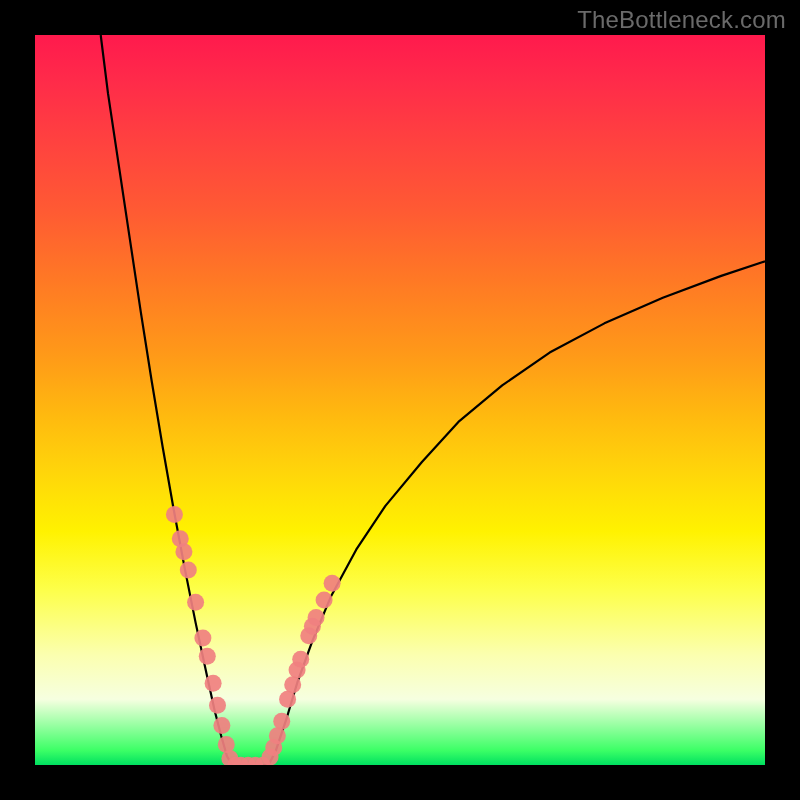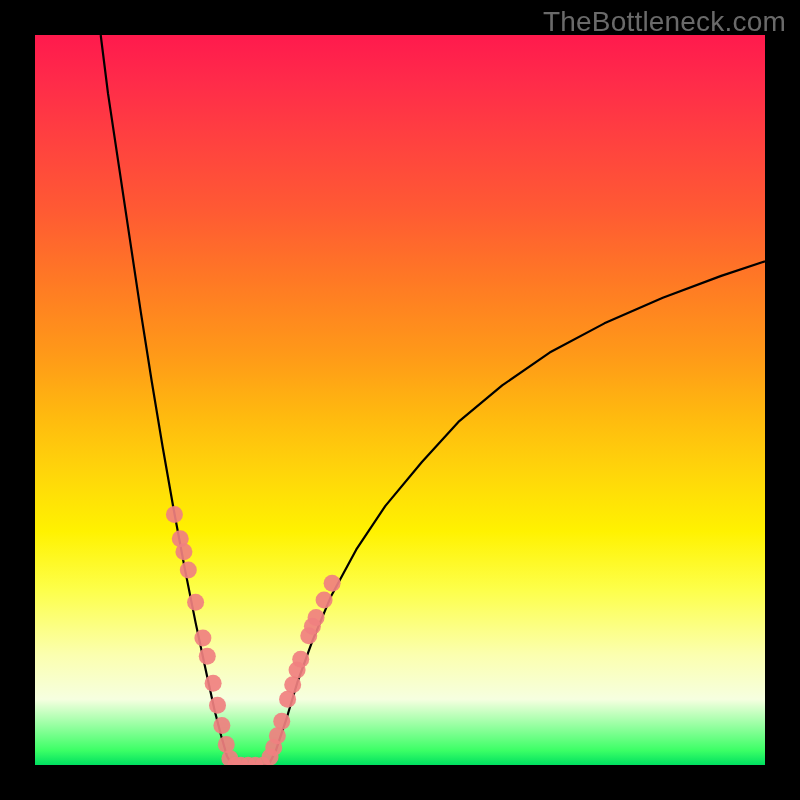--- a/index.html
+++ b/index.html
@@ -47,21 +47,21 @@
   svg.curve {
     position: absolute;
     top: 0;
     left: 0;
   }
   .watermark {
     position: absolute;
     top: 6px;
     right: 14px;
     color: #6a6a6a;
-    font-size: 28px;
+    font-size: 24px;
     letter-spacing: 0.2px;
     font-weight: 400;
   }
 </style>
 </head>
 <body>
 
 <div class="frame">
   <div class="plot-area">
     <svg class="curve" width="730" height="730" viewBox="0 0 730 730">

